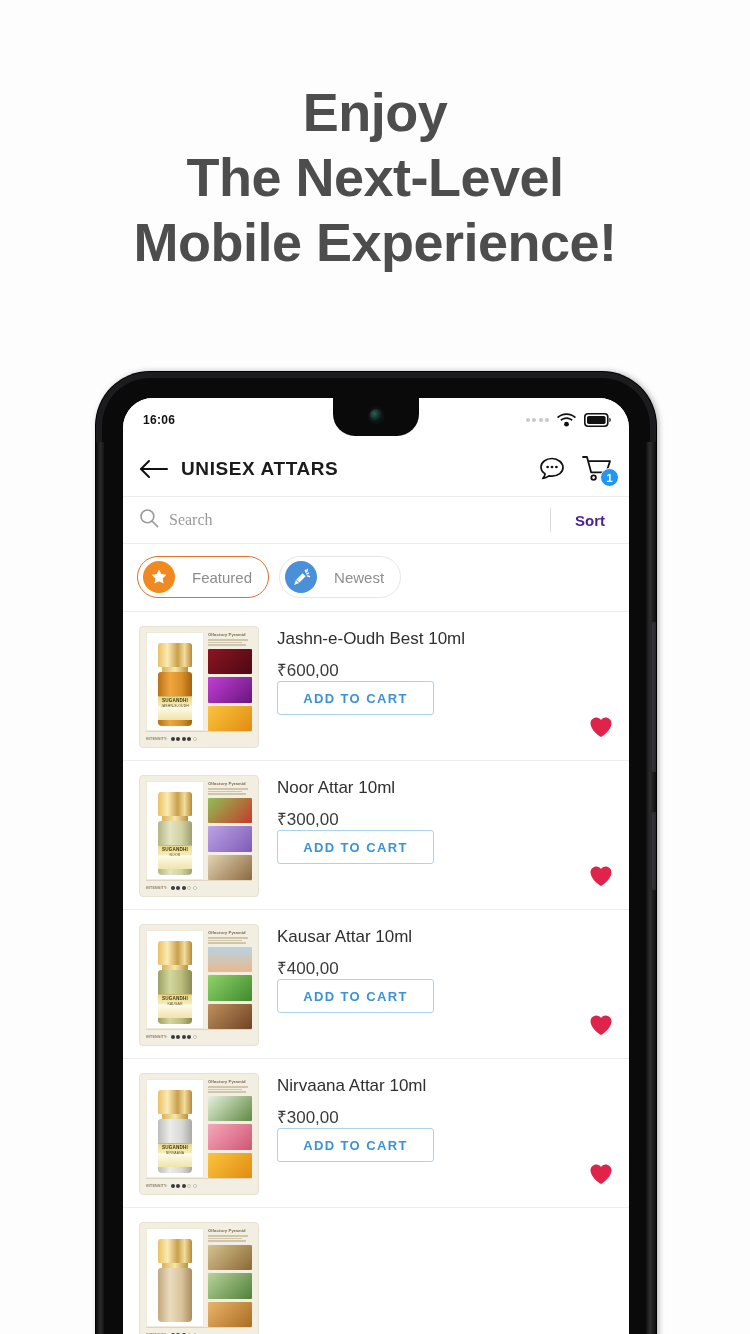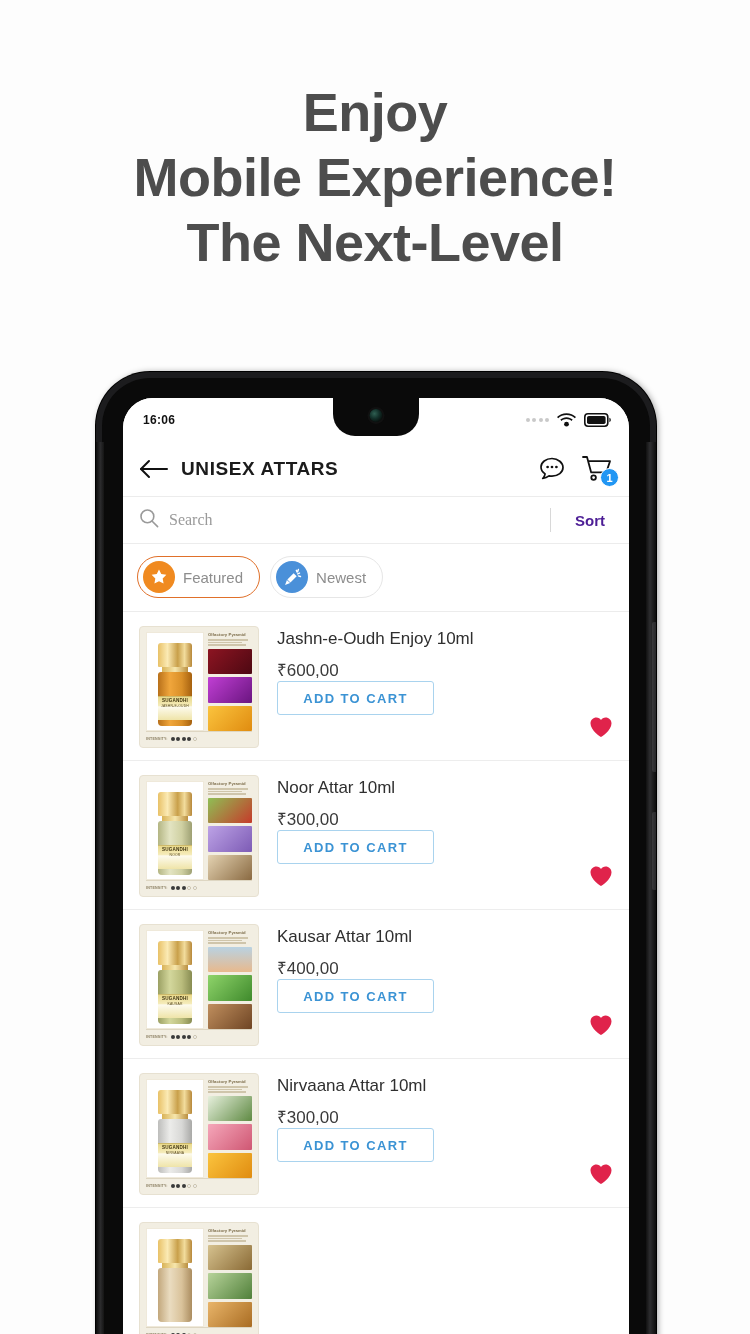--- a/index.html
+++ b/index.html
@@ -129,21 +129,21 @@
     color: #4c1d95; cursor: pointer;
   }
 
   
   .chips {
     display: flex; align-items: center; gap: 10px;
     padding: 12px 12px 13px 14px; background: #fff;
     border-bottom: 1px solid #ececec;
   }
   .chip {
-    display: flex; align-items: center; gap: 8px;
+    display: flex; align-items: center; gap: 17px;
     height: 42px; padding: 0 16px 0 5px;
     border-radius: 21px; border: 1.5px solid #e6e6e6;
     background: #fff; cursor: pointer; white-space: nowrap;
   }
   .chip.active { border-color: #e0702a; }
   .chip-label { font-size: 15px; color: #8d8d8d; }
   .chip-ico { width: 32px; height: 32px; border-radius: 50%; display: flex; align-items: center; justify-content: center; flex: 0 0 auto; }
   .ico-featured { background: #f08a20; }
   .ico-best { background: #d50f2e; }
   .ico-new { background: #4a90d9; }
@@ -197,22 +197,22 @@
   }
   .heart { position: absolute; right: 16px; bottom: 22px; width: 24px; height: 22px; cursor: pointer; }
 </style>
 </head>
 <body>
 
 <div class="page">
 
   <div class="headline">
     <span class="l">Enjoy</span>
+    <span class="l">The Next-Level</span>
     <span class="l">Mobile Experience!</span>
-    <span class="l">The Next-Level</span>
   </div>
 
   <div class="phone">
     <div class="phone-inner-ring"></div>
     <div class="left-edge"></div>
     <div class="side-edge"></div>
     <div class="side-btn vol"></div>
     <div class="side-btn pwr"></div>
 
     <div class="screen">
@@ -345,21 +345,21 @@
               <span class="dots">
                   <i></i>
                   <i></i>
                   <i></i>
                   <i></i>
                   <i class="off"></i>
                 </span>
             </div>
           </div>
           <div class="pdetails">
-            <div class="pname">Jashn-e-Oudh Enjoy 10ml</div>
+            <div class="pname">Jashn-e-Oudh Best 10ml</div>
             <div class="pprice">₹600,00</div>
             <div class="atc">ADD TO CART</div>
           </div>
           <span class="heart">
             <svg width="24" height="22" viewBox="0 0 24 22">
               <path d="M12 21C12 21 1.5 14.4 1.5 7.4 1.5 3.9 4.2 1.4 7.4 1.4c2 0 3.7 1 4.6 2.5.9-1.5 2.6-2.5 4.6-2.5 3.2 0 5.9 2.5 5.9 6 0 7-10.5 13.6-10.5 13.6z" fill="#e0234b"></path>
             </svg>
           </span>
         </div>
 

